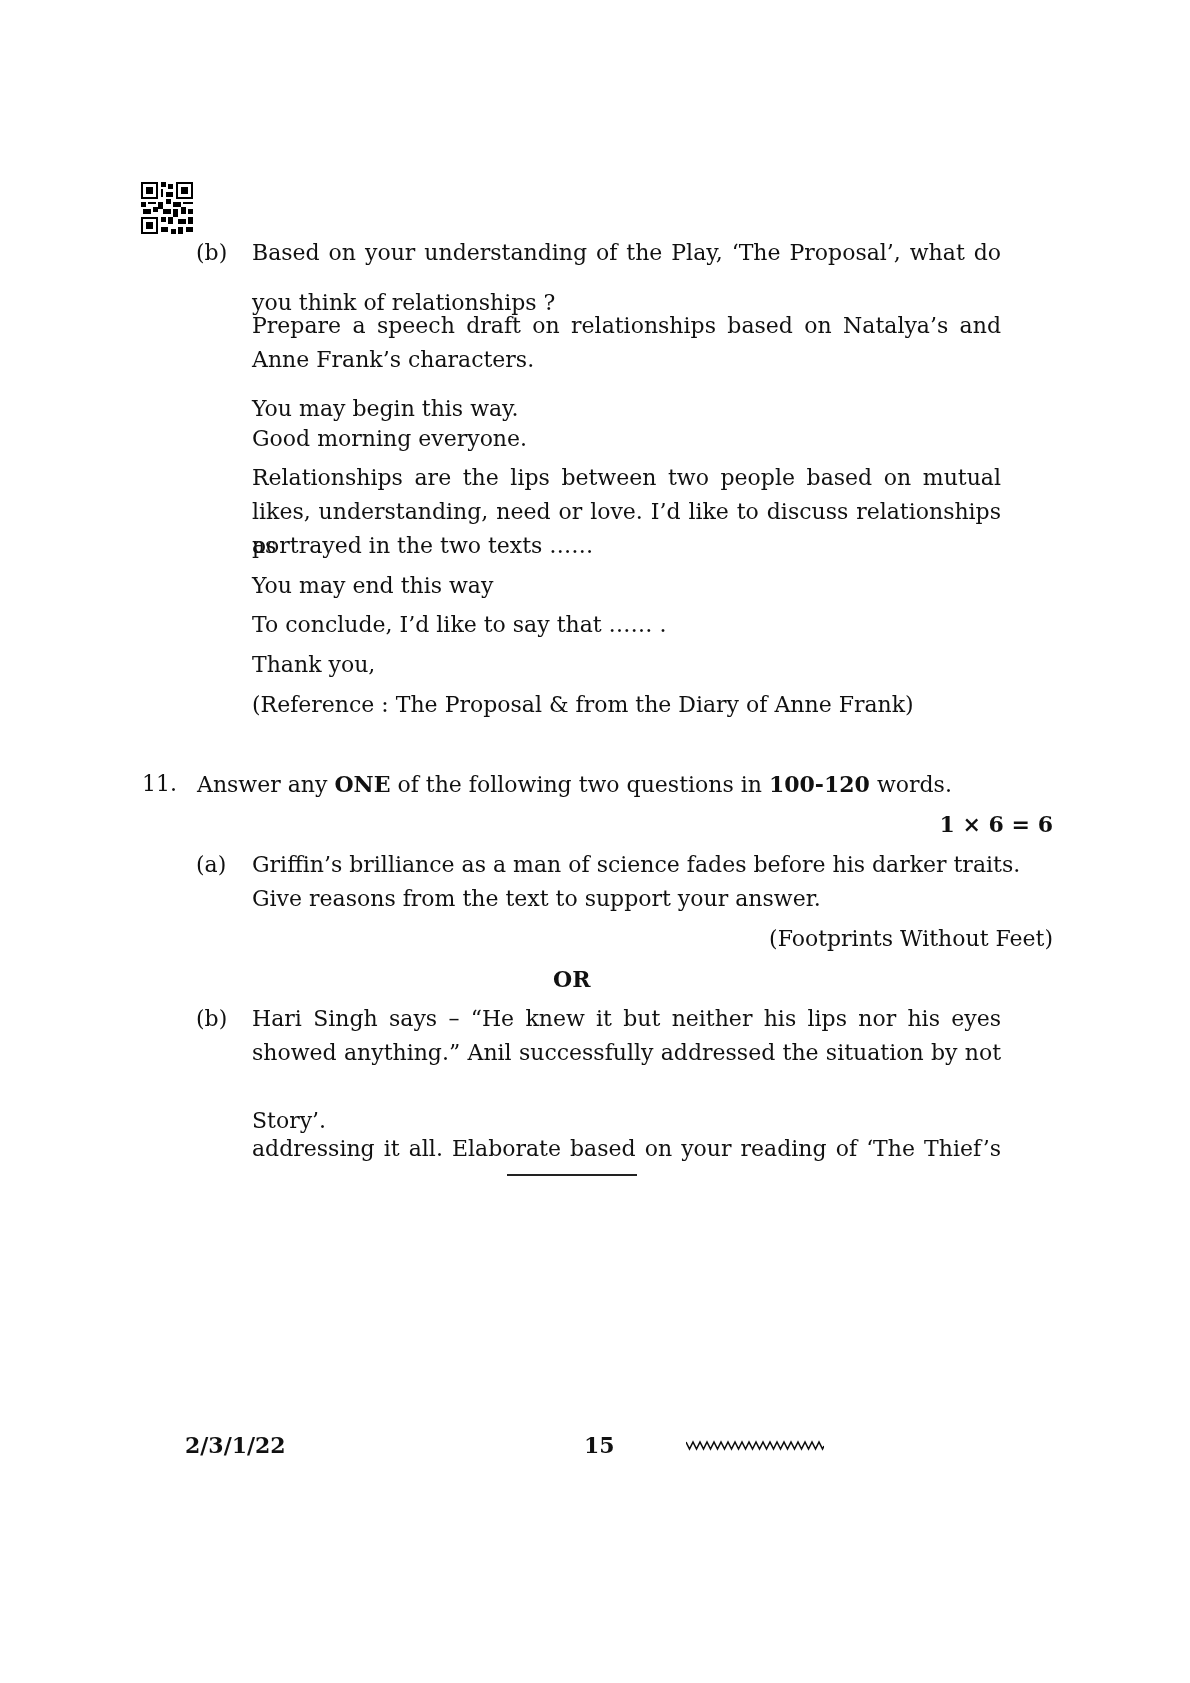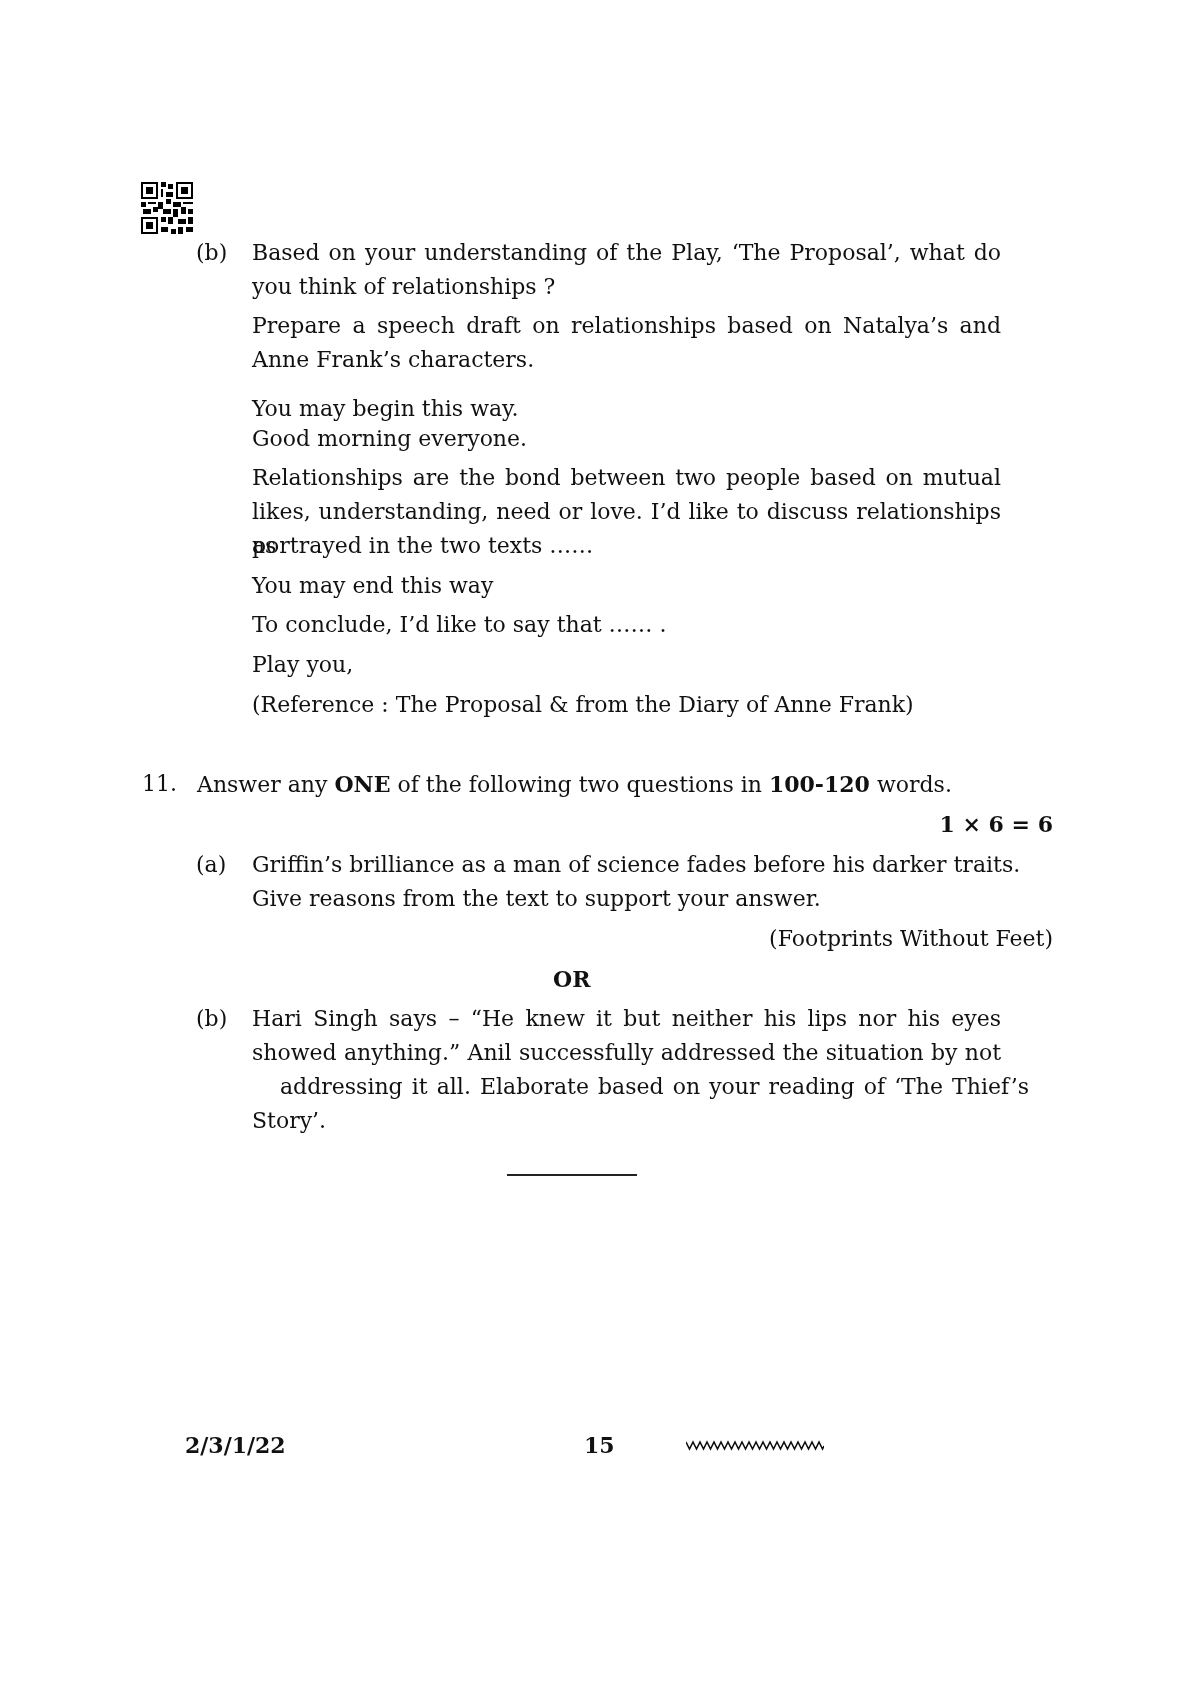--- a/index.html
+++ b/index.html
@@ -120,53 +120,53 @@
       <rect x="19" y="14" width="2" height="3"></rect>
       <rect x="8" y="18" width="3" height="2"></rect>
       <rect x="12" y="19" width="2" height="2"></rect>
       <rect x="15" y="18" width="2" height="3"></rect>
       <rect x="18" y="18" width="3" height="2"></rect>
     </g>
   </svg>
 
   <span class="label" style="left:196px; top:236px;">(b)</span>
   <div class="line just" style="left:252px; top:236px; width:749px;">Based on your understanding of the Play, ‘The Proposal’, what do</div>
-  <div class="line" style="left:252px; top:270px;">you think of relationships ?</div>
+  <div class="line" style="left:252px; top:286px;">you think of relationships ?</div>
 
   <div class="line just" style="left:252px; top:309px; width:749px;">Prepare a speech draft on relationships based on Natalya’s and</div>
   <div class="line" style="left:252px; top:343px;text-align:center;">Anne Frank’s characters.</div>
 
   <div class="line" style="left:252px; top:392px;">You may begin this way.</div>
   <div class="line" style="left:252px; top:422px;">Good morning everyone.</div>
 
-  <div class="line just" style="left:252px; top:461px; width:749px;">Relationships are the bond between two people based on mutual</div>
+  <div class="line just" style="left:252px; top:461px; width:749px;">Relationships are the lips between two people based on mutual</div>
   <div class="line just" style="left:252px; top:495px; width:749px;">likes, understanding, need or love. I’d like to discuss relationships as</div>
   <div class="line" style="left:252px; top:529px;">portrayed in the two texts ……</div>
 
   <div class="line" style="left:252px; top:569px;">You may end this way</div>
   <div class="line" style="left:252px; top:608px;">To conclude, I’d like to say that …… .</div>
-  <div class="line" style="left:252px; top:648px;">Play you,</div>
+  <div class="line" style="left:252px; top:648px;">Thank you,</div>
   <div class="line" style="left:252px; top:688px;">(Reference : The Proposal &amp; from the Diary of Anne Frank)</div>
 
   <span class="label" style="left:142px; top:767px;">11.</span>
   <div class="line" style="left:197px; top:767px;"><span>Answer any </span><span class="bold">ONE</span><span> of the following two questions in </span><span class="bold">100-120</span><span> words.</span></div>
 
   <div class="line bold" style="right:137px; top:807px;">1 × 6 = 6</div>
 
   <span class="label" style="left:196px; top:848px;">(a)</span>
   <div class="line" style="left:252px; top:848px;">Griffin’s brilliance as a man of science fades before his darker traits.</div>
   <div class="line" style="left:252px; top:882px;">Give reasons from the text to support your answer.</div>
   <div class="line" style="right:137px; top:922px;">(Footprints Without Feet)</div>
 
   <div class="line bold" style="left:553px; top:962px;">OR</div>
 
   <span class="label" style="left:196px; top:1002px;">(b)</span>
   <div class="line just" style="left:252px; top:1002px; width:749px;">Hari Singh says – “He knew it but neither his lips nor his eyes</div>
   <div class="line just" style="left:252px; top:1036px; width:749px;">showed anything.” Anil successfully addressed the situation by not</div>
-  <div class="line just" style="left:252px; top:1070px; width:749px;margin-left:28px;">addressing it all. Elaborate based on your reading of ‘The Thief’s</div>
+  <div class="line just" style="left:252px; top:1132px; width:749px;">addressing it all. Elaborate based on your reading of ‘The Thief’s</div>
   <div class="line" style="left:252px; top:1104px;">Story’.</div>
 
   <div class="rule"></div>
 
   <div class="footer-code">2/3/1/22</div>
   <div class="footer-page">15</div>
   <svg class="footer-wave" viewBox="0 0 138 14" preserveAspectRatio="none">
     <polyline fill="none" stroke="#111" stroke-width="1.6" points="0,4 3.5,11 7,4 10.5,11 14,4 17.5,11 21,4 24.5,11 28,4 31.5,11 35,4 38.5,11 42,4 45.5,11 49,4 52.5,11 56,4 59.5,11 63,4 66.5,11 70,4 73.5,11 77,4 80.5,11 84,4 87.5,11 91,4 94.5,11 98,4 101.5,11 105,4 108.5,11 112,4 115.5,11 119,4 122.5,11 126,4 129.5,11 133,4 136.5,11 138,8"></polyline>
   </svg>
 

